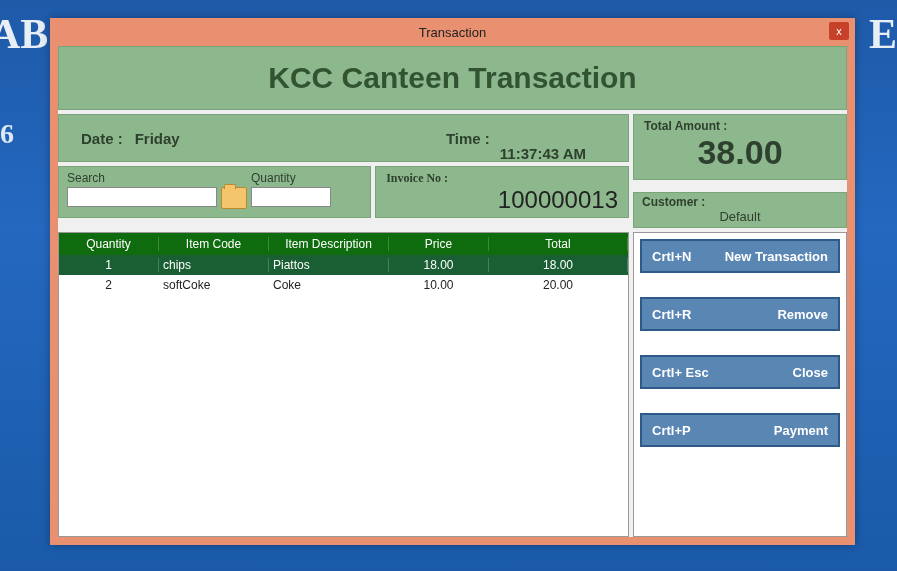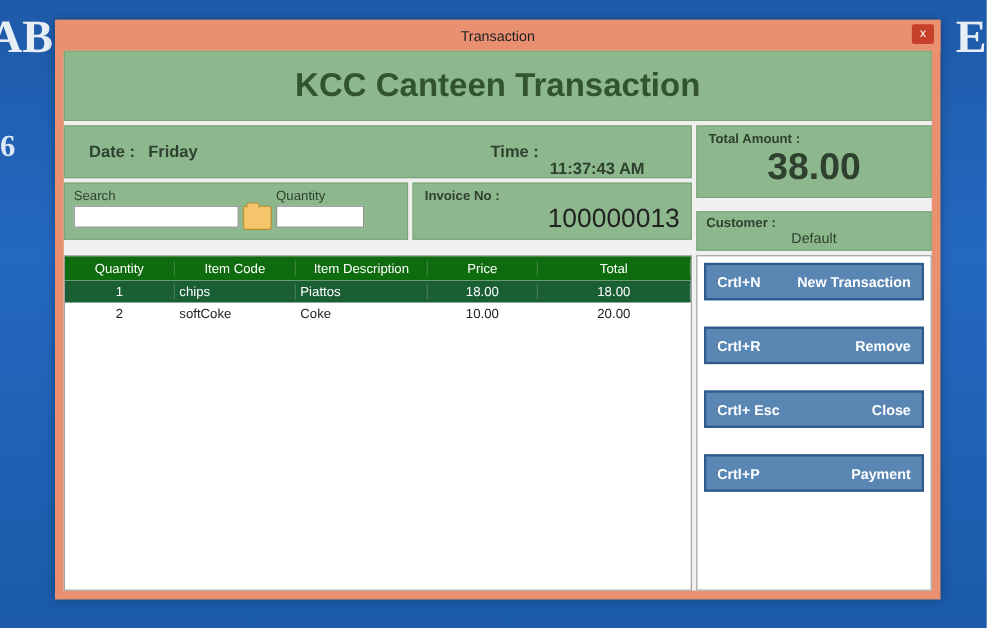--- a/index.html
+++ b/index.html
@@ -143,21 +143,21 @@
     background:#f5c56b;
     border:1px solid #bb8a2e;
     border-bottom:none;
     border-radius:2px 2px 0 0;
   }
   .invoice-box {
     flex: 44;
     padding: 4px 10px;
     color:#2e402e;
   }
-  .invoice-box .lbl { font-size: 12px; font-weight:bold; }
+  .invoice-box .lbl { font-size: 12px; font-weight:bold;font-family:Liberation Serif, serif; }
   .invoice-box .val { font-size: 24px; text-align:right; font-weight:normal; color:#222;}
   .total-col {
     width: 214px;
     display:flex;
     flex-direction:column;
     gap:12px;
   }
   .total-amount {
     background: #8db88d;
     border: 1px solid #7aa57a;

